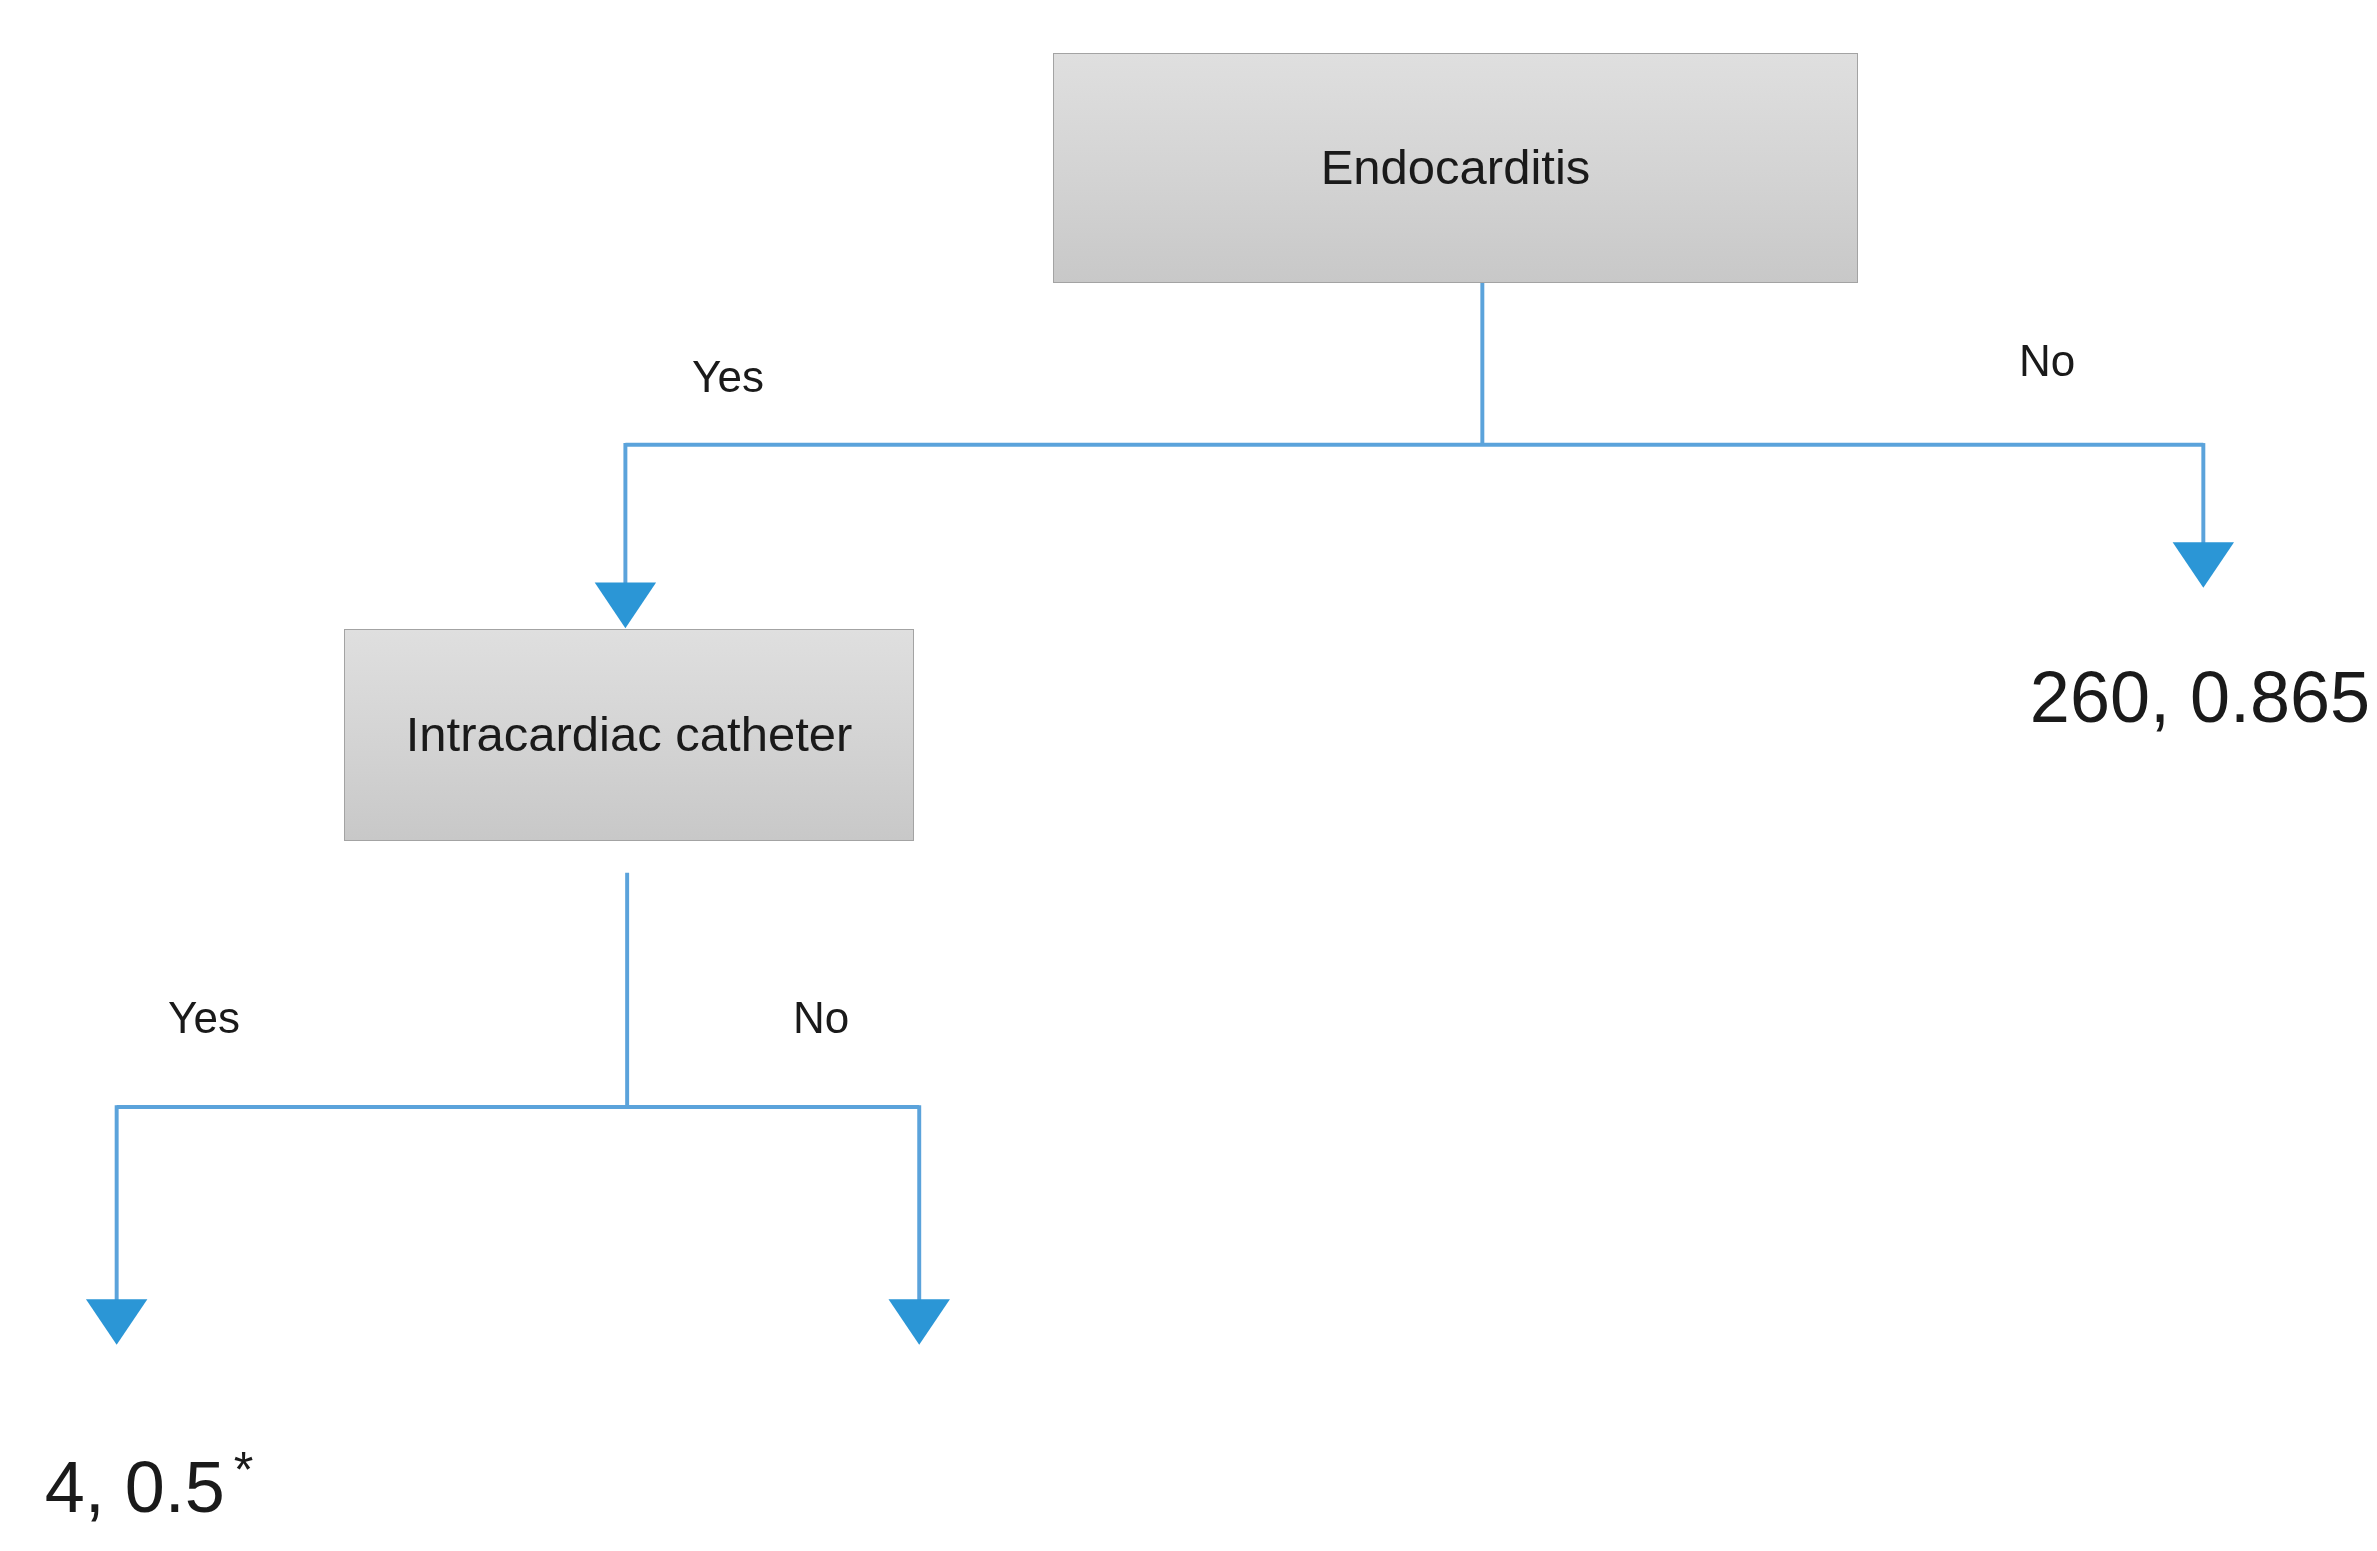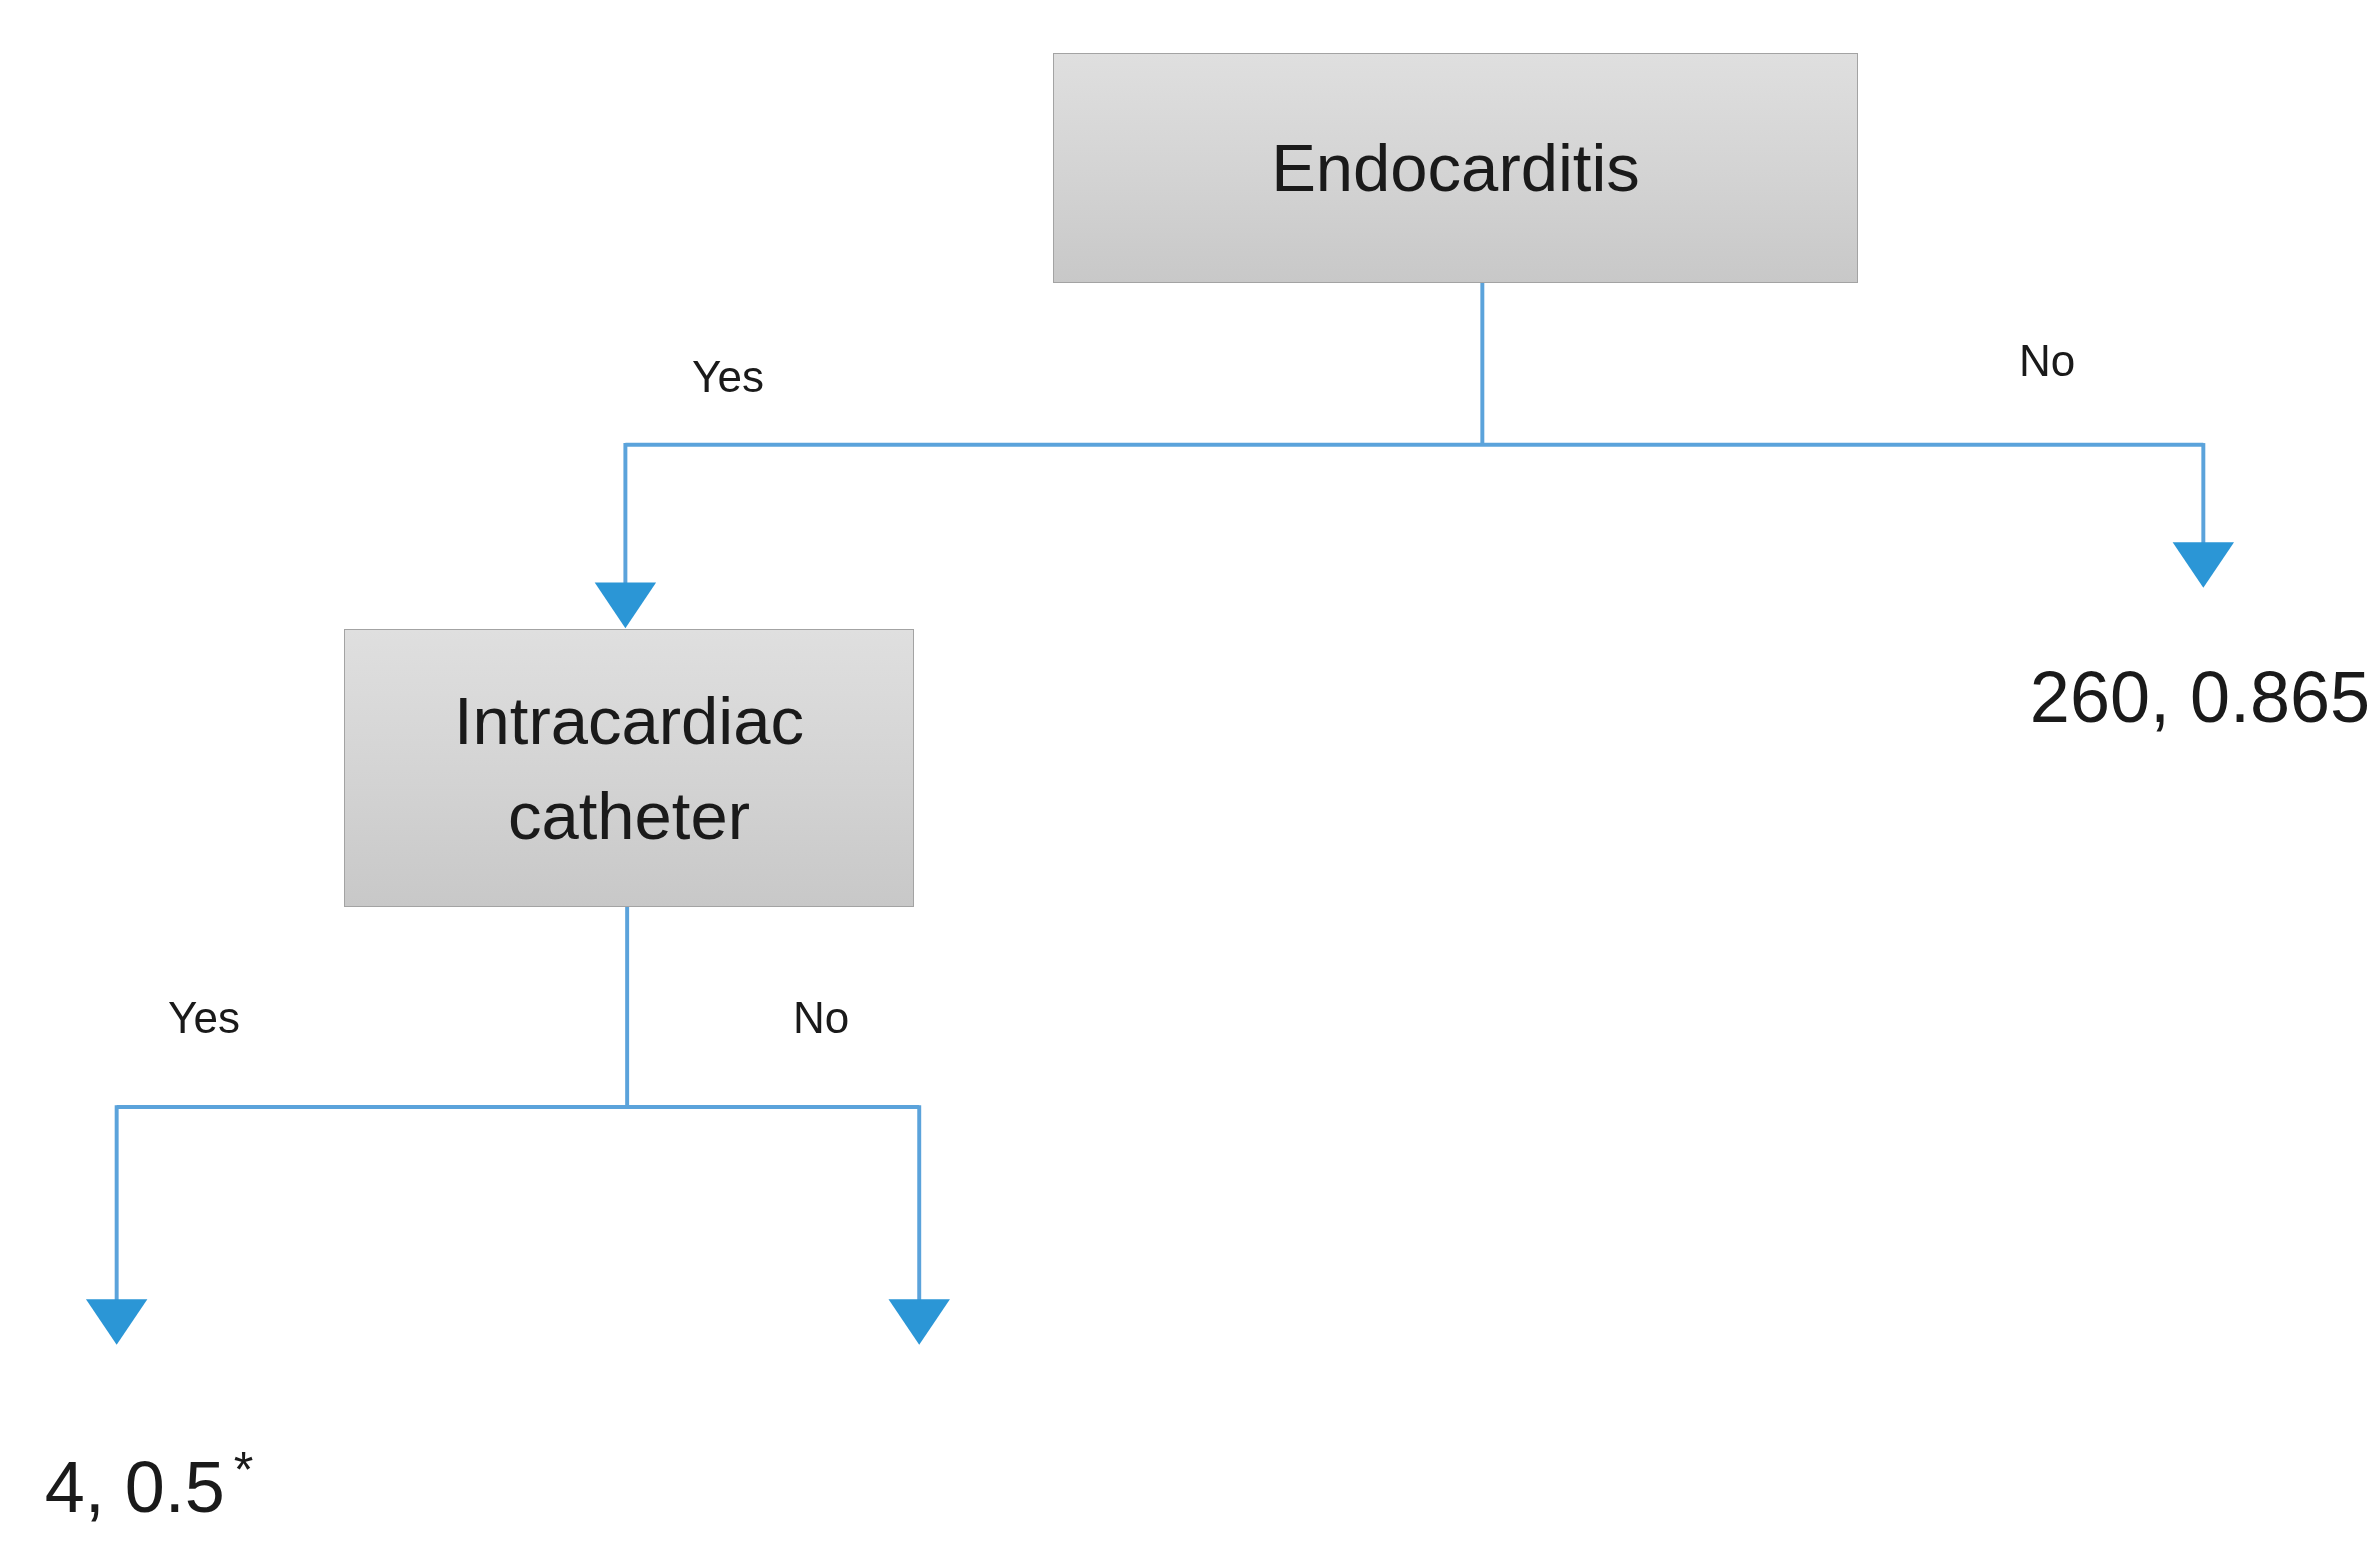--- a/index.html
+++ b/index.html
@@ -41,31 +41,31 @@
   }
   .node{
     position:absolute;
     display:flex;
     align-items:center;
     justify-content:center;
     text-align:center;
     background:linear-gradient(180deg, var(--node-fill-top) 0%, var(--node-fill-mid) 55%, var(--node-fill-bottom) 100%);
     border:1.8px solid var(--node-border);
     box-sizing:border-box;
-    font-size:67px;
+    font-size:49px;
     line-height:1.42;
     color:var(--text);
   }
   .node-root{
     left:1053px; top:53px;
     width:805px; height:230px;
   }
   .node-child{
     left:344px; top:629px;
-    width:570px; height:278px;
+    width:570px; height:212px;
     padding:0 29px;
   }
   .branch-label{
     position:absolute;
     transform:translate(-50%,-50%);
     font-size:44px;
     white-space:nowrap;
     color:var(--text);
   }
   .label-root-yes{ left:728px;  top:377px; }

